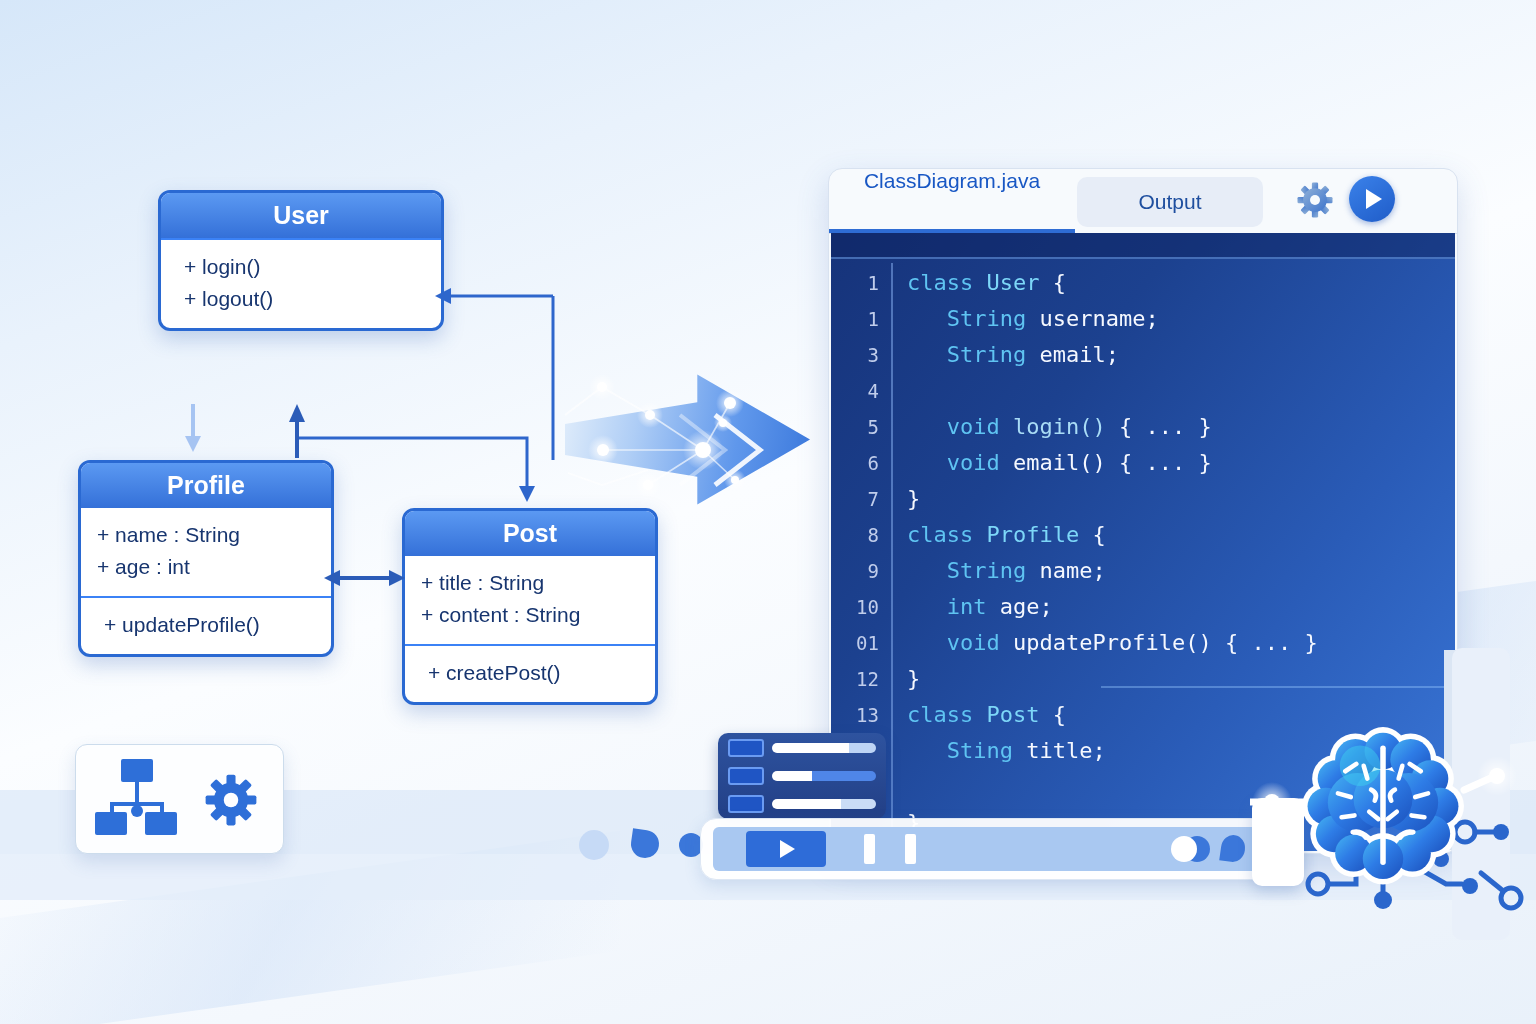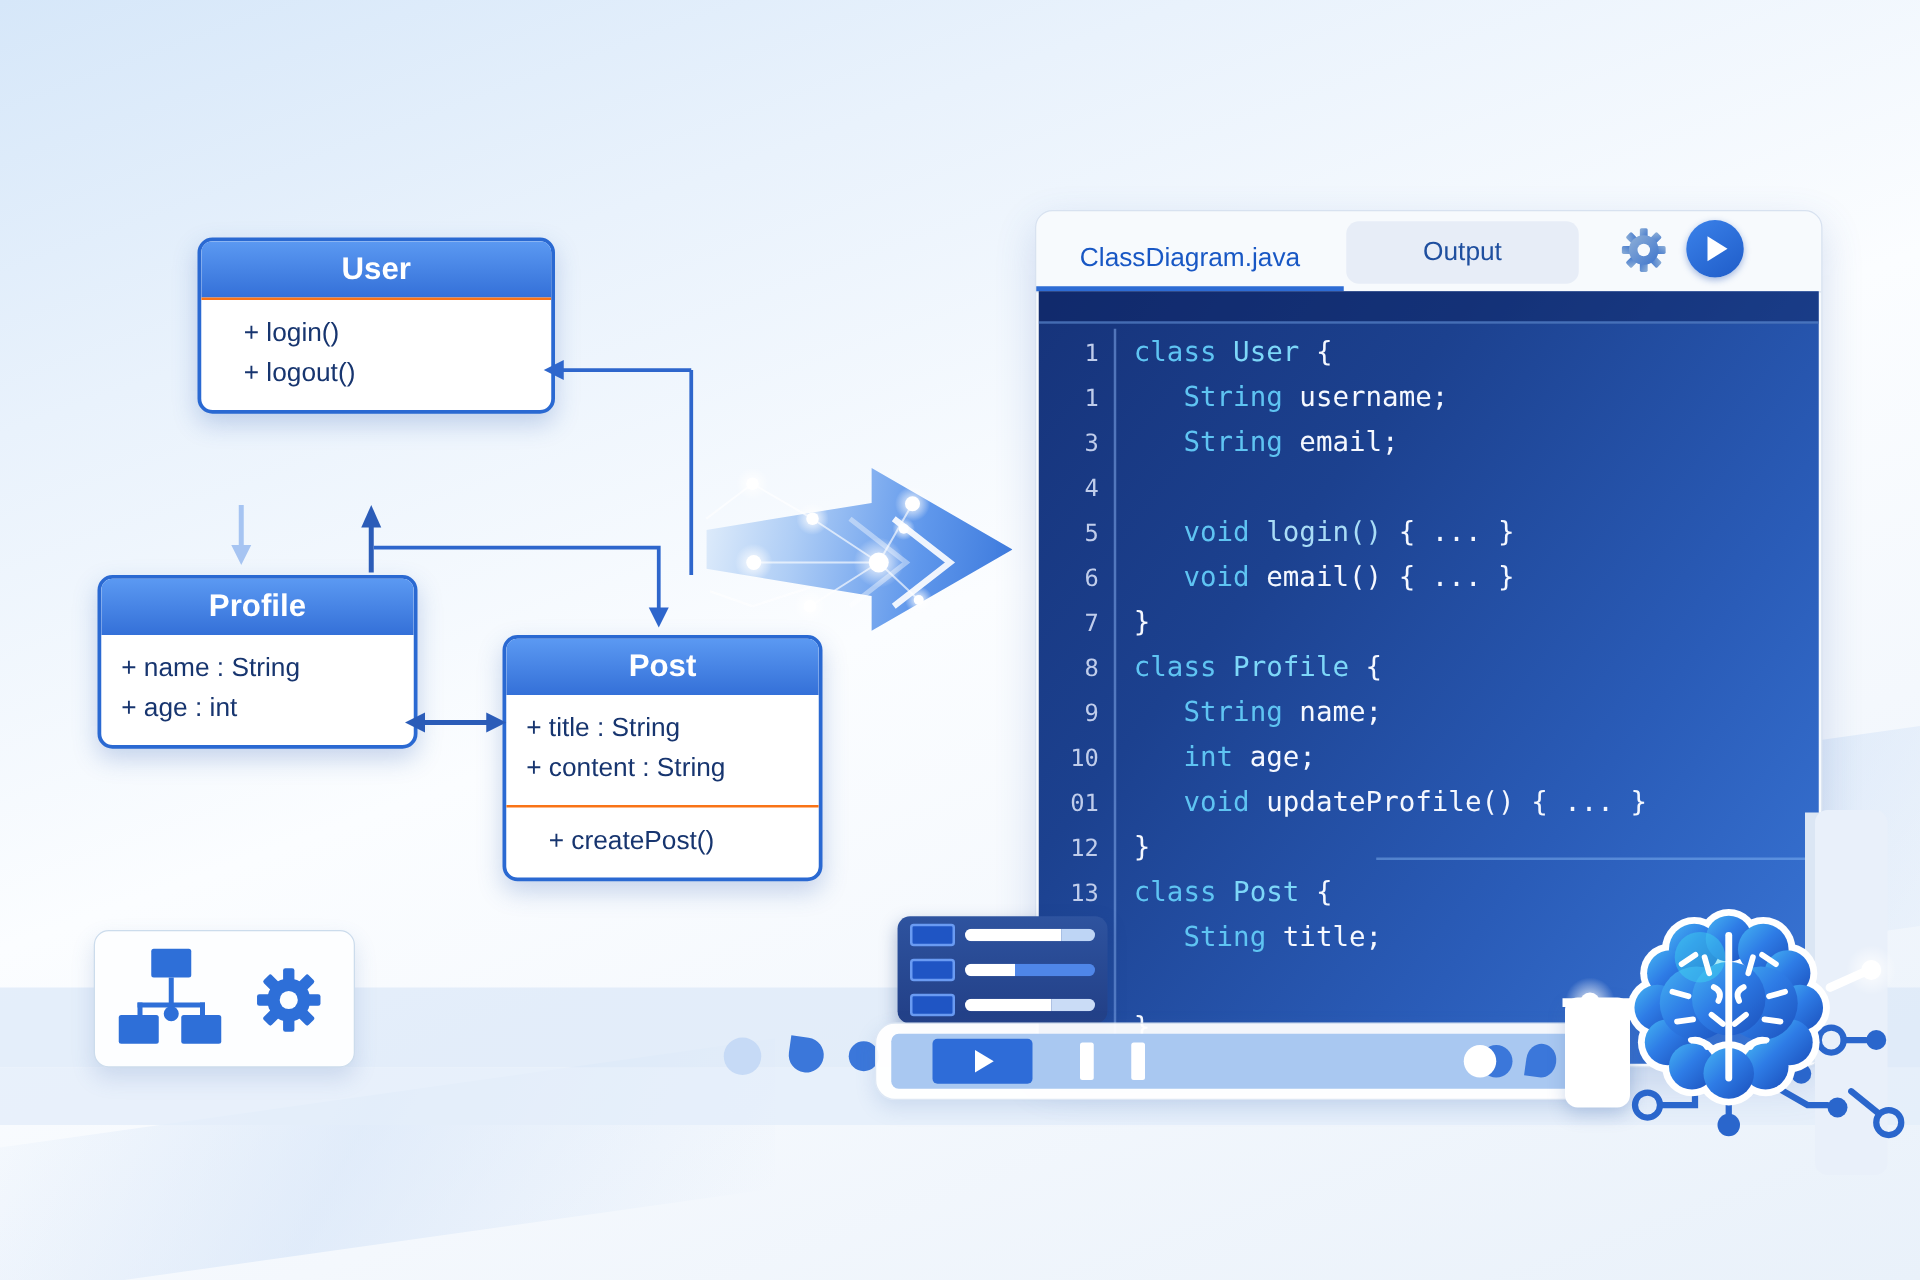--- a/index.html
+++ b/index.html
@@ -7,37 +7,37 @@
     font-family:"Liberation Sans",sans-serif;
     background:linear-gradient(160deg,#d6e7f9 0%,#e9f2fc 22%,#fbfdff 48%,#f4f8fd 70%,#e9f1fa 100%);}
   .ribbon{position:absolute;background:linear-gradient(120deg,rgba(255,255,255,.0),rgba(208,225,247,.55),rgba(255,255,255,0));transform:skewY(-8deg);}
   .strip{position:absolute;left:0;width:1536px;}
 
   
   .uml-box{position:absolute;background:#fff;border:3px solid #2a69d2;border-radius:12px;
     box-shadow:0 8px 20px rgba(46,96,180,.25);overflow:hidden;z-index:4;}
   .uml-header{background:linear-gradient(180deg,#5b99f2,#3470d8);color:#fff;font-size:25px;font-weight:700;text-align:center;padding:8px 0;}
   .uml-attrs{padding:11px 16px 13px;}
-  .uml-methods{padding:11px 34px 13px;border-top:2px solid #f97316;}
+  .uml-methods{padding:11px 23px 13px;border-top:2px solid #3b82f6;}
   .uml-line{font-size:21px;color:#17356f;line-height:32px;font-weight:500;white-space:nowrap;}
 
   
   #big-arrow{position:absolute;left:565px;top:362px;width:245px;height:155px;z-index:2;opacity:.93;
     background:linear-gradient(100deg,#e2eefb 0%,#a9caf5 30%,#5490ea 68%,#2a6cd8 100%);
     clip-path:polygon(0 40%,54% 26%,54% 8%,100% 50%,54% 92%,54% 74%,0 60%);}
   #arrow-fx{position:absolute;left:560px;top:355px;z-index:2;pointer-events:none;}
 
   
   #connectors{position:absolute;left:0;top:0;z-index:4;pointer-events:none;}
 
   
   #editor{position:absolute;left:828px;top:168px;width:628px;height:684px;background:#f7fafd;
     border:1px solid #d8e2f0;border-radius:14px;box-shadow:0 12px 32px rgba(60,100,180,.20);z-index:3;}
   #tabbar{position:relative;height:64px;border-bottom:1px solid #d6e0ee;}
-  .tab-active{position:absolute;left:0;top:0;width:246px;height:76px;display:flex;align-items:center;justify-content:center;}
+  .tab-active{position:absolute;left:0;top:0;width:246px;height:76px;display:flex;justify-content:center;}
   .tab-active span{color:#1857c4;font-size:21px;font-weight:500;}
   #tab-underline{position:absolute;left:0;top:60px;width:246px;height:4px;background:#2e6cd4;}
   .tab-pill{position:absolute;left:248px;top:8px;width:186px;height:50px;background:#e7edf7;border-radius:10px;
     display:flex;align-items:center;justify-content:center;}
   .tab-pill span{color:#1f4f9f;font-size:21px;font-weight:500;}
   #gear-btn{position:absolute;left:466px;top:11px;width:40px;height:40px;cursor:pointer;}
   #run-btn{position:absolute;left:520px;top:7px;width:46px;height:46px;border-radius:50%;
     background:linear-gradient(145deg,#3b82ea,#1f5cc8);box-shadow:0 2px 6px rgba(30,80,180,.4);
     display:flex;align-items:center;justify-content:center;cursor:pointer;}
   #run-btn .tri{width:0;height:0;border-top:10px solid transparent;border-bottom:10px solid transparent;border-left:16px solid #fff;margin-left:4px;}
@@ -153,20 +153,23 @@
       <div class="uml-line">+ login()</div>
       <div class="uml-line">+ logout()</div>
     </div>
   </div>
 
   <div class="uml-box" id="box-profile" style="left:78px;top:460px;width:250px;">
     <div class="uml-header">Profile</div>
     <div class="uml-attrs">
       <div class="uml-line">+ name : String</div>
       <div class="uml-line">+ age : int</div>
+    </div>
+    <div class="uml-methods">
+      <div class="uml-line">+ updateProfile()</div>
     </div>
   </div>
 
   <div class="uml-box" id="box-post" style="left:402px;top:508px;width:250px;">
     <div class="uml-header">Post</div>
     <div class="uml-attrs">
       <div class="uml-line">+ title : String</div>
       <div class="uml-line">+ content : String</div>
     </div>
     <div class="uml-methods">

